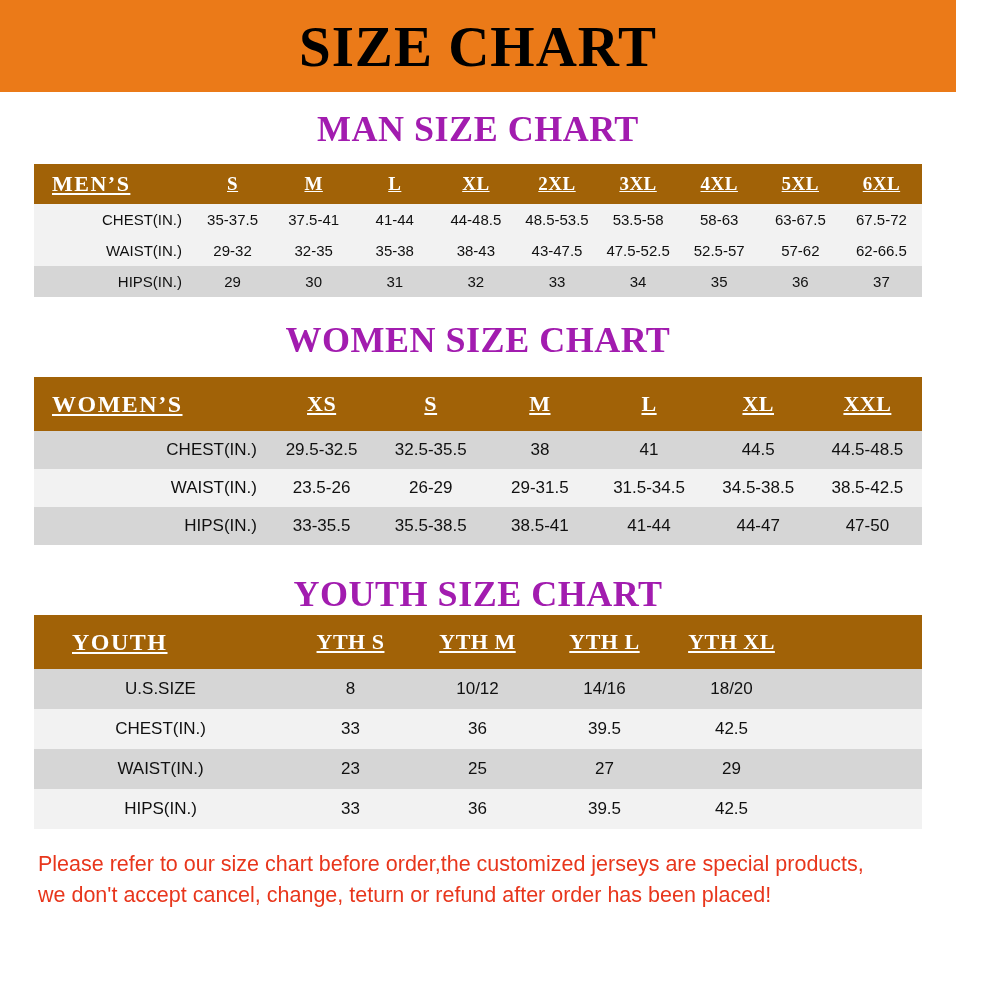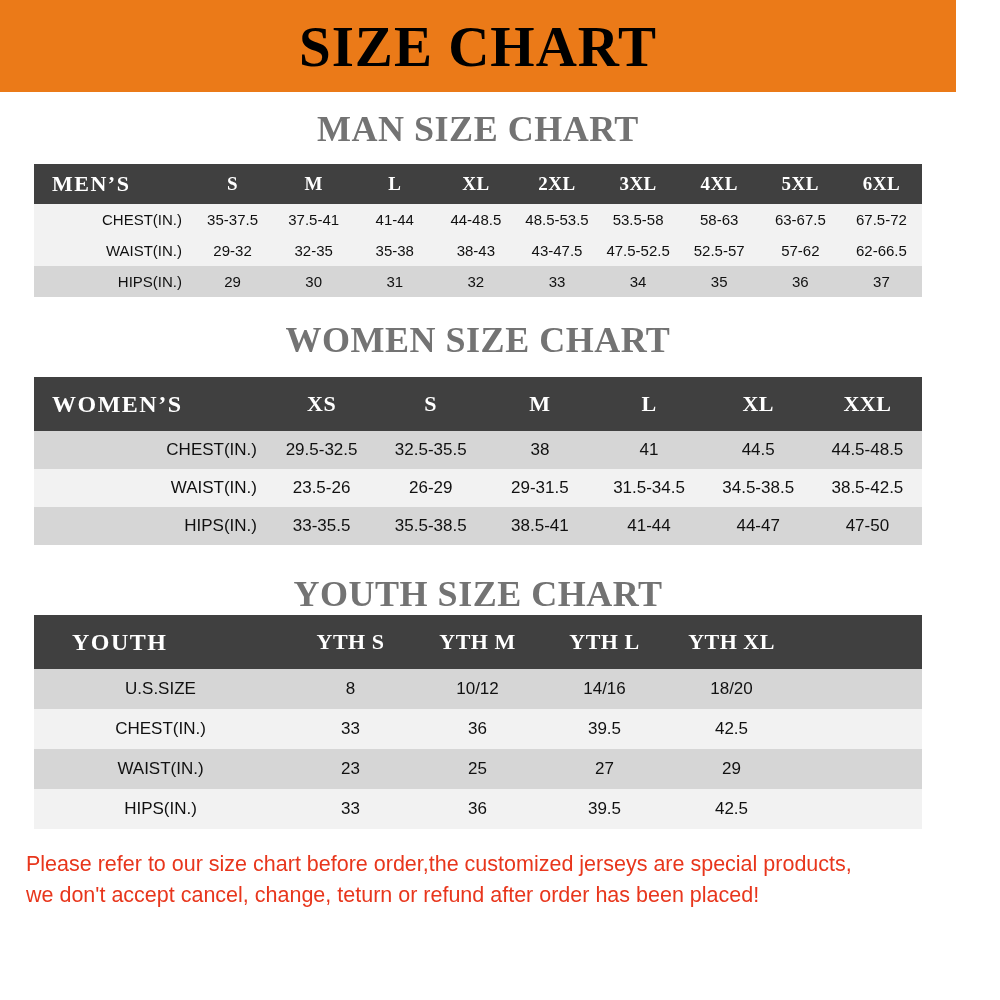--- a/index.html
+++ b/index.html
@@ -42,21 +42,21 @@
     line-height: 1;
   }
 
   
   .section-title {
     text-align: center;
     font-family: "Liberation Serif", serif;
     font-weight: bold;
     font-size: 36px;
     letter-spacing: 0.5px;
-    color: #737373;
+    color: #a21caf;
   }
   .t1 { margin-top: 16px; margin-bottom: 14px; }
   .t2 { margin-top: 22px; margin-bottom: 16px; }
   .t3 { margin-top: 28px; }
 
   
   .tbl-wrap {
     margin: 0 34px;
   }
   table {
@@ -64,22 +64,23 @@
     width: 100%;
     table-layout: fixed;
   }
   table td, table th {
     padding: 0;
     text-align: center;
     vertical-align: middle;
     font-weight: normal;
   }
   thead tr {
-    background: #404040;
+    background: #a16207;
     color: #ffffff;
+    text-decoration: underline;
   }
   thead th {
     font-family: "Liberation Serif", serif;
     font-weight: bold;
     font-size: 19px;
     letter-spacing: 0.5px;
   }
   thead th.corner {
     text-align: left;
     padding-left: 18px;
@@ -116,21 +117,21 @@
 
   
   .youth thead th { height: 54px; font-size: 22px; }
   .youth thead th.corner { font-size: 24px; padding-left: 38px; }
   .youth tbody td { height: 40px; font-size: 17px; }
   .youth tbody td.rowlabel { text-align: center; padding-right: 0; }
 
   
   .note {
     margin-top: 20px;
-    padding: 0 26px;
+    padding: 0 38px;
     color: #e8361c;
     font-size: 21.5px;
     line-height: 1.45;
     text-align: left;
   }
   .note div { white-space: nowrap; }
 </style>
 </head>
 <body>
 

